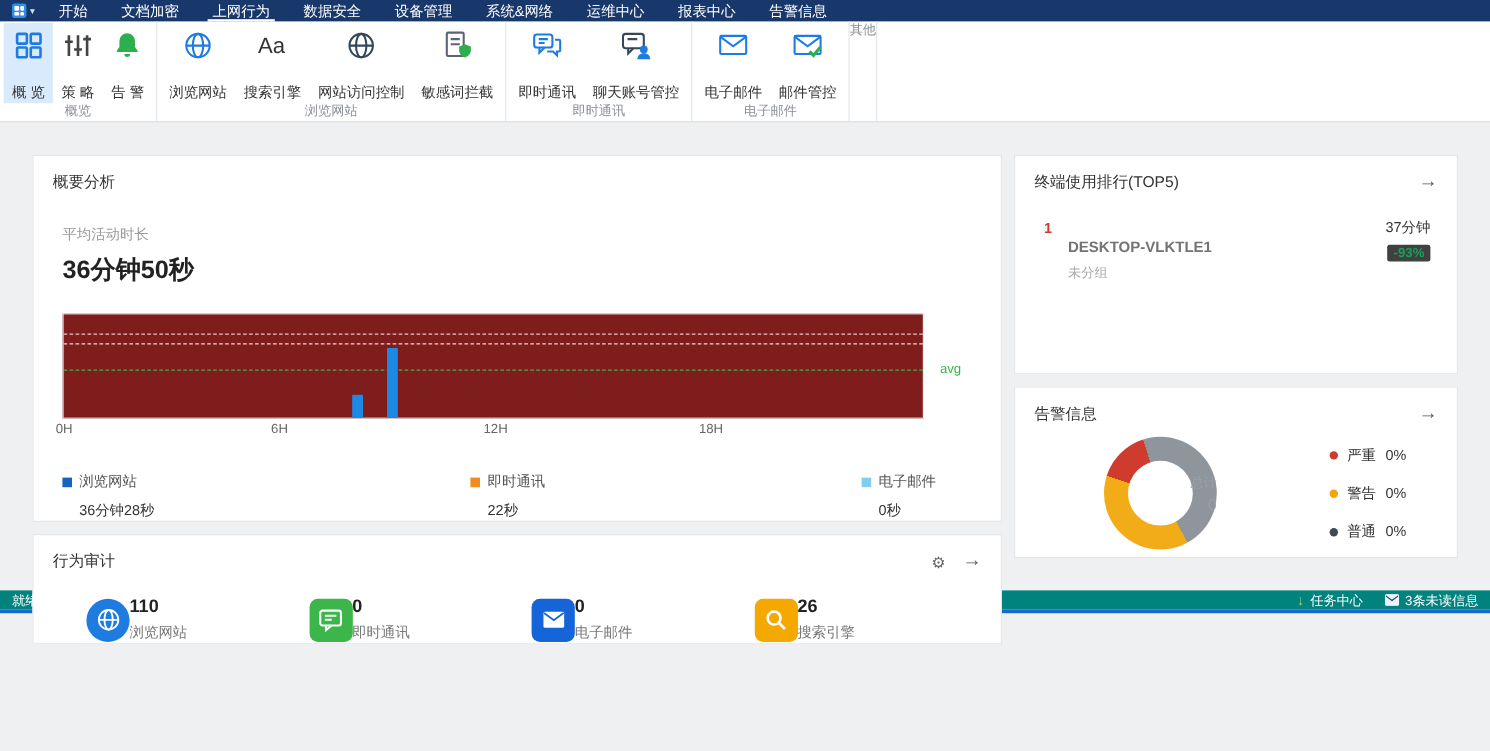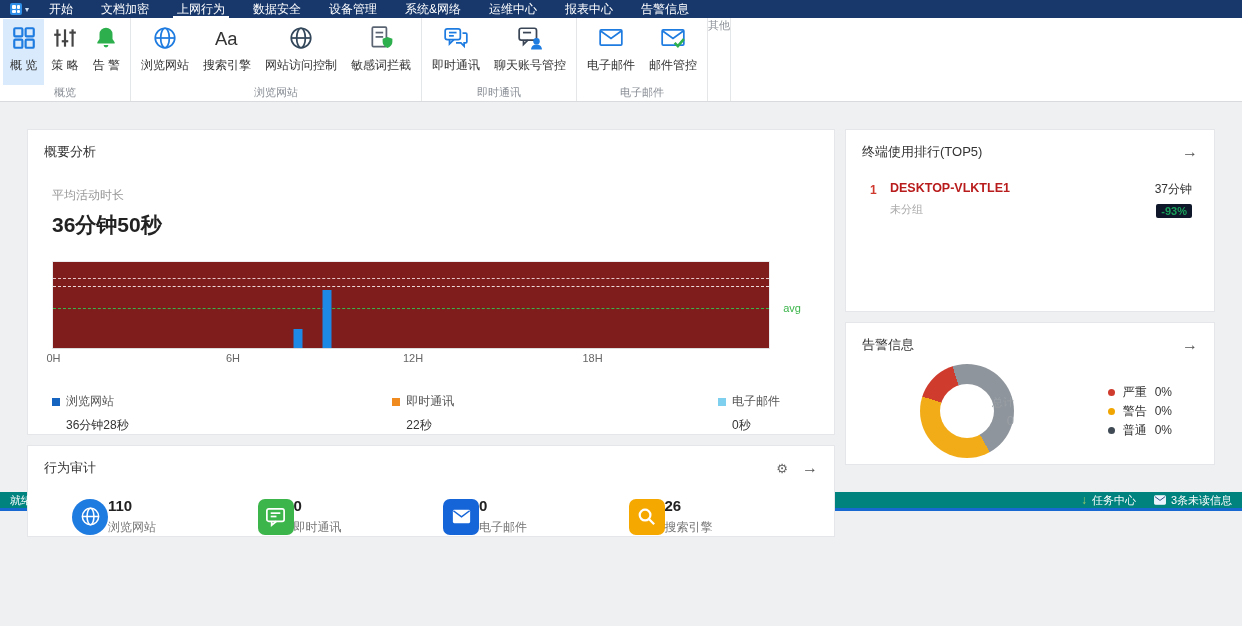--- a/index.html
+++ b/index.html
@@ -12,21 +12,21 @@
   .logo-box { width:12px; height:12px; background:#2f8fe8; border-radius:2px; display:grid; grid-template-columns:1fr 1fr; grid-template-rows:1fr 1fr; gap:1px; padding:2px; }
   .logo-box i { background:#fff; border-radius:1px; }
   .caret { font-size:8px; color:#cfe0f5; }
   .menu-item { padding:0 14px; height:100%; display:flex; align-items:center; position:relative; cursor:pointer; white-space:nowrap; }
   .menu-item.active::after { content:""; position:absolute; left:10px; right:10px; bottom:0; height:2px; background:#fff; }
 
   
   .ribbon { height:84px; background:#fff; border-bottom:1px solid #d8dadd; display:flex; }
   .rgroup { display:flex; flex-direction:column; border-right:1px solid #e4e6e8; }
   .rbuttons { flex:1; display:flex; align-items:stretch; padding:1px 3px 0; }
-  .rbtn { display:flex; flex-direction:column; align-items:center; padding:6px 7px 0; gap:6px; font-size:12px; color:#333; cursor:pointer; white-space:nowrap; }
+  .rbtn { display:flex; flex-direction:column; align-items:center; padding:6px 7px 0; gap:18px; font-size:12px; color:#333; cursor:pointer; white-space:nowrap; }
   .rbtn svg { width:26px; height:26px; flex:none; }
   .rbtn.selected { background:#d9eafc; }
   .rcaption { height:16px; line-height:15px; text-align:center; font-size:11px; color:#8a8f96; }
 
   
   .content { height:390px; display:flex; gap:10px; padding:27px; }
   .col-left { width:808px; display:flex; flex-direction:column; gap:10px; }
   .col-right { flex:1; display:flex; flex-direction:column; gap:10px; }
   .card { background:#fff; border:1px solid #e4e6e9; }
   .card-header { display:flex; align-items:center; padding:13px 16px 8px; font-size:13px; color:#333; }
@@ -49,45 +49,45 @@
   .legend-item { font-size:12px; }
   .legend-top { display:flex; align-items:center; gap:6px; color:#555; }
   .legend-swatch { width:8px; height:8px; flex:none; }
   .legend-value { margin-top:7px; margin-left:14px; color:#333; }
 
   
   .card-ranking { height:312px; }
   .rank-row { display:flex; padding:12px 22px 0 24px; cursor:pointer; }
   .rank-num { width:20px; color:#d0392e; font-weight:bold; font-size:12px; padding-top:2px; }
   .rank-mid { flex:1; }
-  .rank-name { font-size:12.5px; font-weight:bold; color:#b91c1c; }
+  .rank-name { font-size:12.5px; font-weight:bold; color:#737373;margin-top:18px; }
   .rank-group { font-size:11px; color:#aaa; margin-top:7px; }
   .rank-right { text-align:right; }
   .rank-duration { font-size:12px; color:#333; }
-  .rank-badge { display:inline-block; margin-top:6px; background:#0f172a; color:#18a05b; font-size:11px; font-weight:bold; padding:1px 5px; border-radius:2px; }
+  .rank-badge { display:inline-block; margin-top:6px; background:#404040; color:#18a05b; font-size:11px; font-weight:bold; padding:1px 5px; border-radius:2px; }
 
   
   .card-audit { flex:1; }
   .audit-body { display:flex; padding:12px 20px 0 44px; }
   .stat-item { width:205px; display:flex; align-items:center; gap:0; }
   .stat-icon { width:36px; height:36px; border-radius:7px; display:flex; align-items:center; justify-content:center; flex:none; }
   .stat-icon svg { width:23px; height:23px; }
   .stat-icon.round { border-radius:50%; }
   .stat-value { font-size:15px; font-weight:bold; color:#222; }
   .stat-label { font-size:12px; color:#777; margin-top:5px; }
 
   
   .card-alarm { flex:1; }
   .alarm-body { display:flex; align-items:center; padding:2px 42px 6px 74px; }
   .donut { position:relative; width:94px; height:94px; border-radius:50%; flex:none; }
   .donut::after { content:""; position:absolute; inset:20px; background:#fff; border-radius:50%; }
   .donut-center { position:absolute; inset:0; display:flex; flex-direction:column; align-items:flex-end; justify-content:center; z-index:2; color:#9aa0a6; }
   .donut-center .dc-label { font-size:11px; }
   .donut-center .dc-value { font-size:13px; margin-top:3px; }
-  .alarm-legend { margin-left:auto; display:flex; flex-direction:column; gap:2px; }
+  .alarm-legend { margin-left:auto; display:flex; flex-direction:column; gap:15px; }
   .al-item { display:flex; align-items:center; gap:8px; font-size:12px; color:#333; }
   .al-dot { width:7px; height:7px; border-radius:50%; flex:none; }
 
   
   .statusbar { height:16px; background:#00837f; color:#fff; font-size:11px; display:flex; align-items:center; padding:0 10px; }
   .sb-right { margin-left:auto; display:flex; align-items:center; gap:18px; }
   .sb-item { display:flex; align-items:center; gap:5px; cursor:pointer; }
   .dl-arrow { color:#9ccc65; font-weight:bold; font-size:12px; }
   .bottom-strip { height:3px; background:#1768d1; }
 </style>

